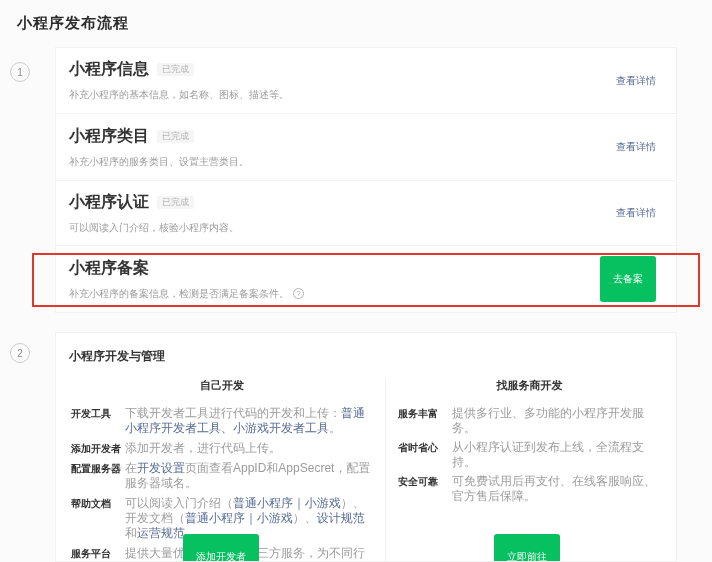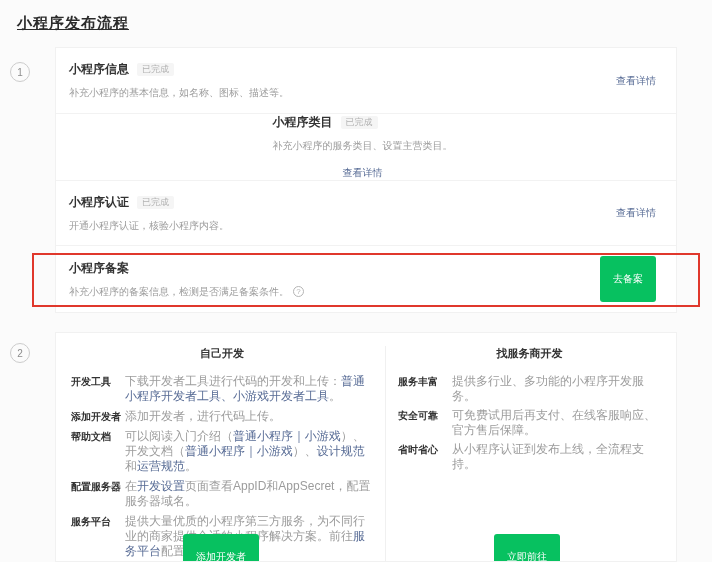--- a/index.html
+++ b/index.html
@@ -4,21 +4,21 @@
 <style>
   html,body{margin:0;padding:0;}
   body{
     width:712px;height:562px;position:relative;overflow:hidden;
     background:#fbfbfb;
     font-family:"Liberation Sans", sans-serif;
     color:#333;
   }
   .page-title{
     position:absolute;left:17px;top:14px;
-    font-size:15px;font-weight:bold;color:#2b2b2b;letter-spacing:1px;text-decoration:underline;
+    font-size:15px;font-weight:bold;color:#2b2b2b;letter-spacing:1px;
   }
   .step-circle{
     position:absolute;left:10px;width:20px;height:20px;box-sizing:border-box;
     border:1px solid #ccc;border-radius:50%;
     display:flex;align-items:center;justify-content:center;
     font-size:10px;color:#8c8c8c;background:transparent;
   }
   #circle1{top:62px;}
   #circle2{top:343px;}
   .panel{
@@ -26,21 +26,21 @@
     border:1px solid #f1f1f1;box-sizing:border-box;
   }
   #panel1{top:47px;height:266px;overflow:hidden;}
   #panel2{top:332px;height:230px;overflow:hidden;}
   .p1-row{
     box-sizing:border-box;display:flex;align-items:center;justify-content:space-between;
     padding:0 20px 0 13px;border-bottom:1px solid #f2f2f2;
   }
   .p1-row:last-child{border-bottom:none;gap:28px;}
   .card-title-line{display:flex;align-items:center;}
-  .card-title{font-size:12px;font-weight:bold;color:#333;}
+  .card-title{font-size:16px;font-weight:bold;color:#333;}
   .badge{
     margin-left:8px;font-size:9px;color:#b2b2b2;background:#f5f5f5;
     padding:2px 5px;border-radius:2px;line-height:1;
   }
   .card-desc{margin-top:8px;font-size:10px;color:#9c9c9c;display:flex;align-items:center;}
   .info-icon{
     display:inline-flex;align-items:center;justify-content:center;
     width:11px;height:11px;box-sizing:border-box;margin-left:4px;
     border:1px solid #b5b5b5;border-radius:50%;
     font-size:8px;color:#b5b5b5;line-height:1;cursor:pointer;
@@ -91,38 +91,38 @@
     <div class="card-main">
       <div class="card-title-line">
         <span class="card-title">小程序信息</span>
         <span class="badge">已完成</span>
       </div>
       <div class="card-desc">补充小程序的基本信息，如名称、图标、描述等。</div>
     </div>
     <a class="view-link">查看详情</a>
   </div>
 
-  <div class="p1-row" style="height:67px;flex-direction:column;">
+  <div class="p1-row" style="height:67px;">
     <div class="card-main">
       <div class="card-title-line">
         <span class="card-title">小程序类目</span>
         <span class="badge">已完成</span>
       </div>
       <div class="card-desc">补充小程序的服务类目、设置主营类目。</div>
     </div>
     <a class="view-link">查看详情</a>
   </div>
 
   <div class="p1-row" style="height:65px;">
     <div class="card-main">
       <div class="card-title-line">
         <span class="card-title">小程序认证</span>
         <span class="badge">已完成</span>
       </div>
-      <div class="card-desc">开通小程序认证，核验小程序内容。</div>
+      <div class="card-desc">可以阅读入门介绍，核验小程序内容。</div>
     </div>
     <a class="view-link">查看详情</a>
   </div>
 
   <div class="p1-row" style="height:66px;">
     <div class="card-main">
       <div class="card-title-line">
         <span class="card-title">小程序备案</span>
       </div>
       <div class="card-desc">
@@ -131,65 +131,66 @@
       </div>
     </div>
     <button class="green-btn">去备案</button>
   </div>
 
 </div>
 
 <div class="annotation"></div>
 
 <div class="panel" id="panel2">
+  <div class="p2-header">小程序开发与管理</div>
 
   <div class="columns">
     <div class="col-left">
       <div class="col-header">自己开发</div>
 
       <div class="def-row">
         <div class="def-label">开发工具</div>
         <div class="def-text"><span>下载开发者工具进行代码的开发和上传：</span><a class="link">普通小程序开发者工具、小游戏开发者工具</a><span>。</span></div>
       </div>
 
       <div class="def-row">
         <div class="def-label">添加开发者</div>
         <div class="def-text"><span>添加开发者，进行代码上传。</span></div>
       </div>
 
       <div class="def-row">
-        <div class="def-label">帮助文档</div>
-        <div class="def-text"><span>可以阅读入门介绍（</span><a class="link">普通小程序｜小游戏</a><span>）、开发文档（</span><a class="link">普通小程序｜小游戏</a><span>）、</span><a class="link">设计规范</a><span>和</span><a class="link">运营规范</a><span>。</span></div>
+        <div class="def-label">配置服务器</div>
+        <div class="def-text"><span>在</span><a class="link">开发设置</a><span>页面查看AppID和AppSecret，配置服务器域名。</span></div>
       </div>
 
       <div class="def-row">
-        <div class="def-label">配置服务器</div>
-        <div class="def-text"><span>在</span><a class="link">开发设置</a><span>页面查看AppID和AppSecret，配置服务器域名。</span></div>
+        <div class="def-label">帮助文档</div>
+        <div class="def-text"><span>可以阅读入门介绍（</span><a class="link">普通小程序｜小游戏</a><span>）、开发文档（</span><a class="link">普通小程序｜小游戏</a><span>）、</span><a class="link">设计规范</a><span>和</span><a class="link">运营规范</a><span>。</span></div>
       </div>
 
       <div class="def-row">
         <div class="def-label">服务平台</div>
         <div class="def-text"><span>提供大量优质的小程序第三方服务，为不同行业的商家提供合适的小程序解决方案。前往</span><a class="link">服务平台</a><span>配置服务器。</span></div>
       </div>
     </div>
 
     <div class="col-right">
       <div class="col-header">找服务商开发</div>
 
       <div class="def-row">
         <div class="def-label">服务丰富</div>
         <div class="def-text">提供多行业、多功能的小程序开发服务。</div>
       </div>
       <div class="def-row">
+        <div class="def-label">省时省心</div>
+        <div class="def-text">从小程序认证到发布上线，全流程支持。</div>
+      </div>
+      <div class="def-row">
         <div class="def-label">安全可靠</div>
         <div class="def-text">可免费试用后再支付、在线客服响应、官方售后保障。</div>
-      </div>
-      <div class="def-row">
-        <div class="def-label">省时省心</div>
-        <div class="def-text">从小程序认证到发布上线，全流程支持。</div>
       </div>
     </div>
   </div>
 
   <div class="btn-zone-left">
     <button class="green-btn">添加开发者</button>
   </div>
   <div class="btn-zone-right">
     <button class="green-btn">立即前往</button>
   </div>

